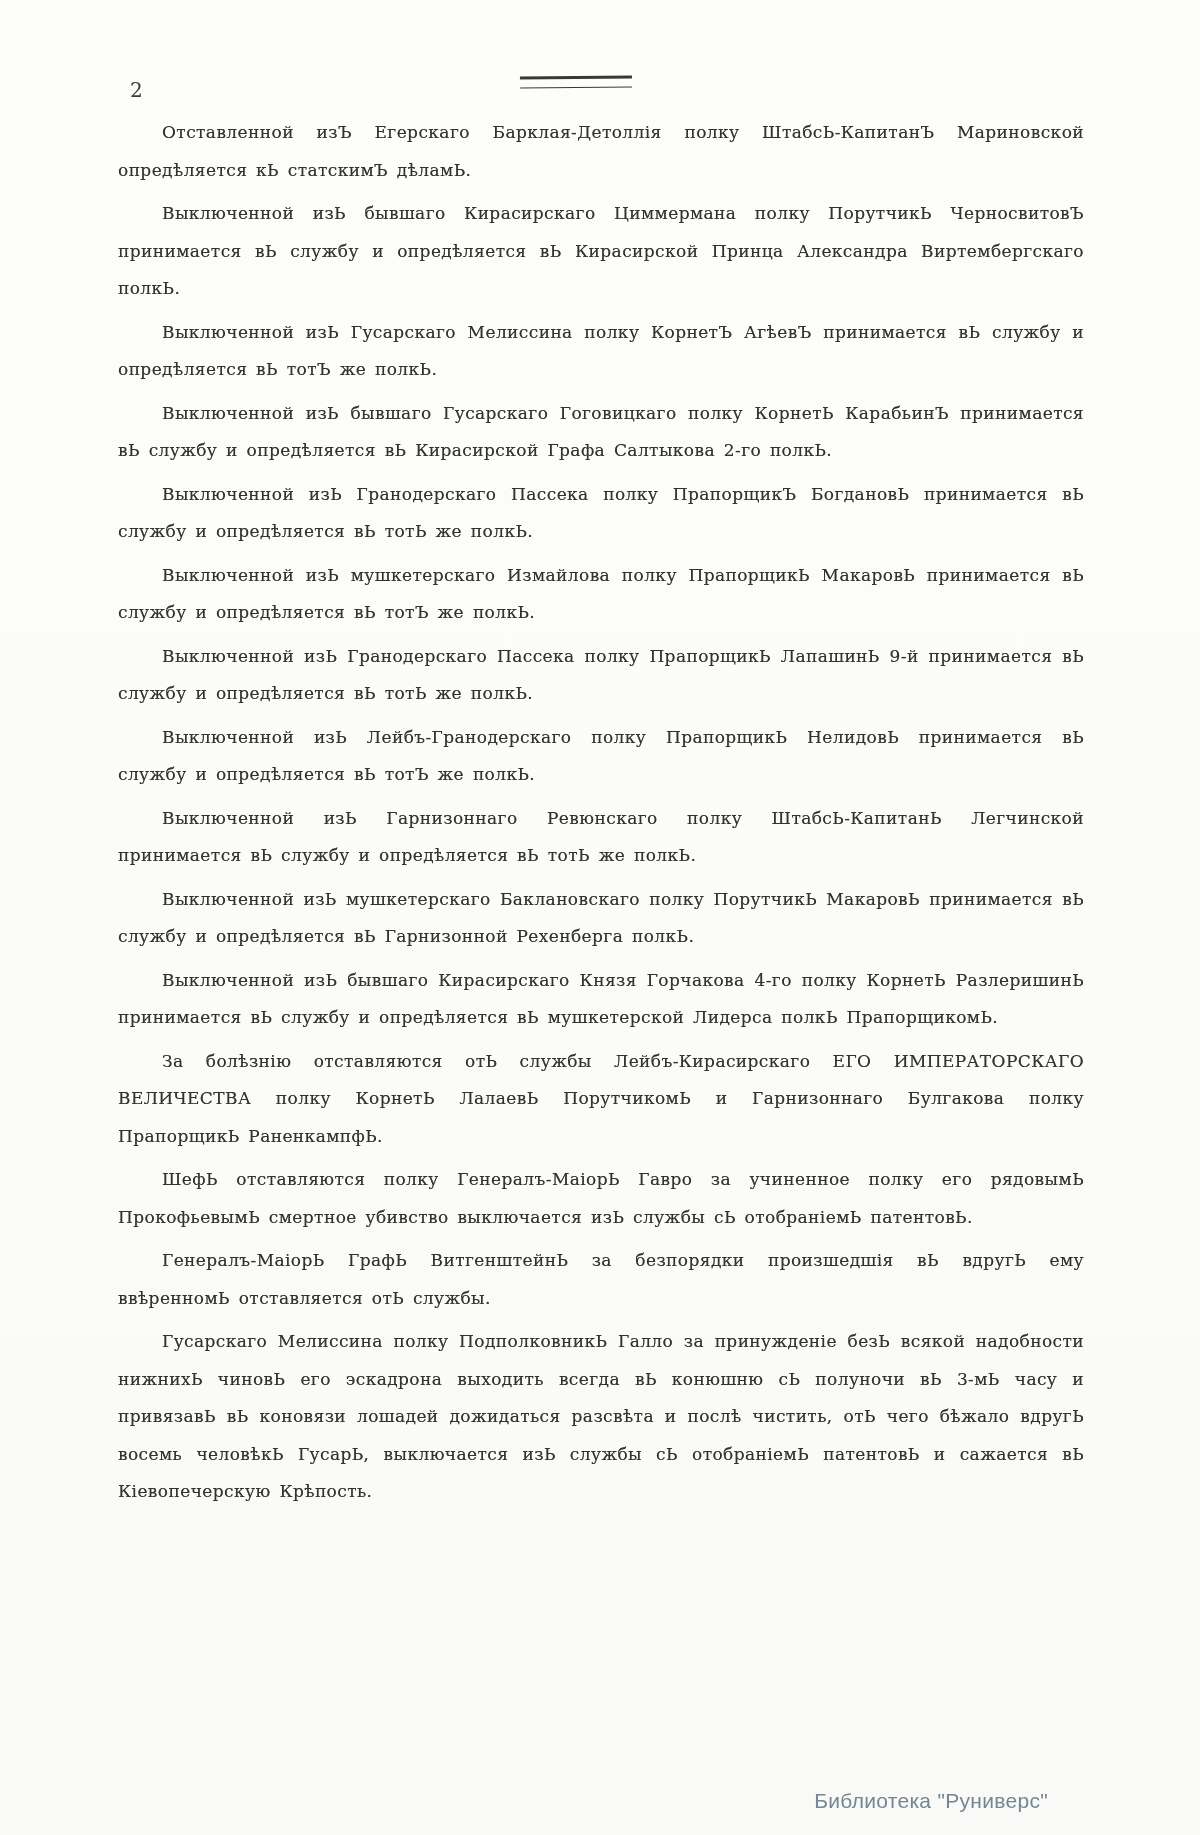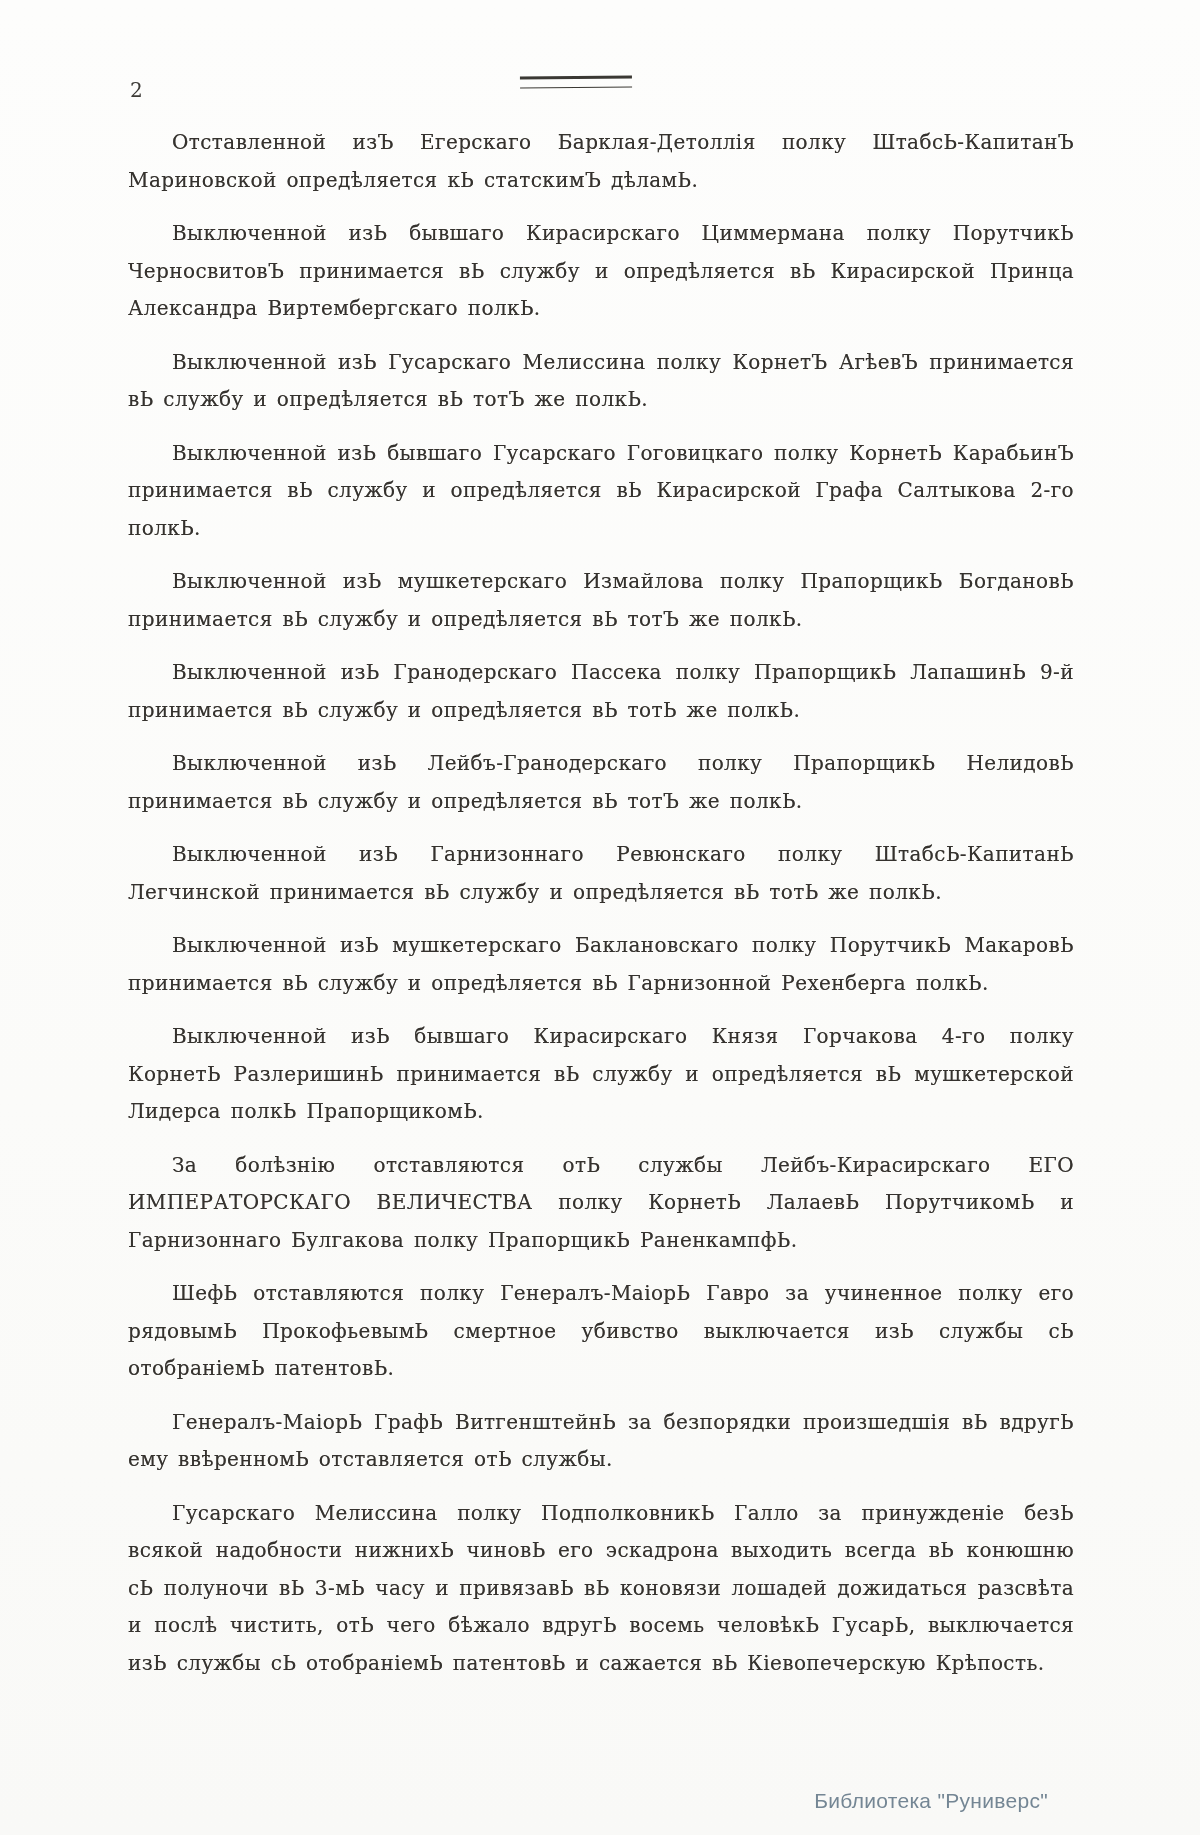--- a/index.html
+++ b/index.html
@@ -35,22 +35,22 @@
     border-bottom: 1px solid #3a3833;
     transform: rotate(-0.6deg);
   }
   .text-block {
     position: absolute;
     top: 108px;
     left: 112px;
     width: 978px;
   }
   .text-block p {
-    margin: 16px;
-    font-size: 20px;
+    margin: 6px;
+    font-size: 17px;
     line-height: 37.5px;
     text-align: justify;
     text-indent: 44px;
     letter-spacing: 0.4px;
     word-spacing: 3px;
     text-shadow: 0 0 0.6px rgba(53, 50, 46, 0.55);
   }
   .watermark {
     position: absolute;
     bottom: 22px;
@@ -68,21 +68,22 @@
 
   <div class="page-number">2</div>
 
   <div class="divider-rule"></div>
 
   <div class="text-block">
     <p>Отставленной изЪ Егерскаго Барклая-Детоллія полку ШтабсЬ-КапитанЪ Мариновской опредѣляется кЬ статскимЪ дѣламЬ.</p>
     <p>Выключенной изЬ бывшаго Кирасирскаго Циммермана полку ПорутчикЬ ЧерносвитовЪ принимается вЬ службу и опредѣляется вЬ Кирасирской Принца Александра Виртембергскаго полкЬ.</p>
     <p>Выключенной изЬ Гусарскаго Мелиссина полку КорнетЪ АгѣевЪ принимается вЬ службу и опредѣляется вЬ тотЪ же полкЬ.</p>
     <p>Выключенной изЬ бывшаго Гусарскаго Гоговицкаго полку КорнетЬ КарабьинЪ принимается вЬ службу и опредѣляется вЬ Кирасирской Графа Салтыкова 2-го полкЬ.</p>
-    <p>Выключенной изЬ мушкетерскаго Измайлова полку ПрапорщикЬ БогдановЬ принимается вЬ службу и опредѣляется вЬ тотЪ же полкЬ.</p>
+    <p>Выключенной изЬ Гранодерскаго Пассека полку ПрапорщикЪ БогдановЬ принимается вЬ службу и опредѣляется вЬ тотЬ же полкЬ.</p>
+    <p>Выключенной изЬ мушкетерскаго Измайлова полку ПрапорщикЬ МакаровЬ принимается вЬ службу и опредѣляется вЬ тотЪ же полкЬ.</p>
     <p>Выключенной изЬ Гранодерскаго Пассека полку ПрапорщикЬ ЛапашинЬ 9-й принимается вЬ службу и опредѣляется вЬ тотЬ же полкЬ.</p>
     <p>Выключенной изЬ Лейбъ-Гранодерскаго полку ПрапорщикЬ НелидовЬ принимается вЬ службу и опредѣляется вЬ тотЪ же полкЬ.</p>
     <p>Выключенной изЬ Гарнизоннаго Ревюнскаго полку ШтабсЬ-КапитанЬ Легчинской принимается вЬ службу и опредѣляется вЬ тотЬ же полкЬ.</p>
     <p>Выключенной изЬ мушкетерскаго Баклановскаго полку ПорутчикЬ МакаровЬ принимается вЬ службу и опредѣляется вЬ Гарнизонной Рехенберга полкЬ.</p>
     <p>Выключенной изЬ бывшаго Кирасирскаго Князя Горчакова 4-го полку КорнетЬ РазлеришинЬ принимается вЬ службу и опредѣляется вЬ мушкетерской Лидерса полкЬ ПрапорщикомЬ.</p>
     <p>За болѣзнію отставляются отЬ службы Лейбъ-Кирасирскаго ЕГО ИМПЕРАТОРСКАГО ВЕЛИЧЕСТВА полку КорнетЬ ЛалаевЬ ПорутчикомЬ и Гарнизоннаго Булгакова полку ПрапорщикЬ РаненкампфЬ.</p>
     <p>ШефЬ отставляются полку Генералъ-МаіорЬ Гавро за учиненное полку его рядовымЬ ПрокофьевымЬ смертное убивство выключается изЬ службы сЬ отобраніемЬ патентовЬ.</p>
     <p>Генералъ-МаіорЬ ГрафЬ ВитгенштейнЬ за безпорядки произшедшія вЬ вдругЬ ему ввѣренномЬ отставляется отЬ службы.</p>
     <p>Гусарскаго Мелиссина полку ПодполковникЬ Галло за принужденіе безЬ всякой надобности нижнихЬ чиновЬ его эскадрона выходить всегда вЬ конюшню сЬ полуночи вЬ 3-мЬ часу и привязавЬ вЬ коновязи лошадей дожидаться разсвѣта и послѣ чистить, отЬ чего бѣжало вдругЬ восемь человѣкЬ ГусарЬ, выключается изЬ службы сЬ отобраніемЬ патентовЬ и сажается вЬ Кіевопечерскую Крѣпость.</p>
   </div>

